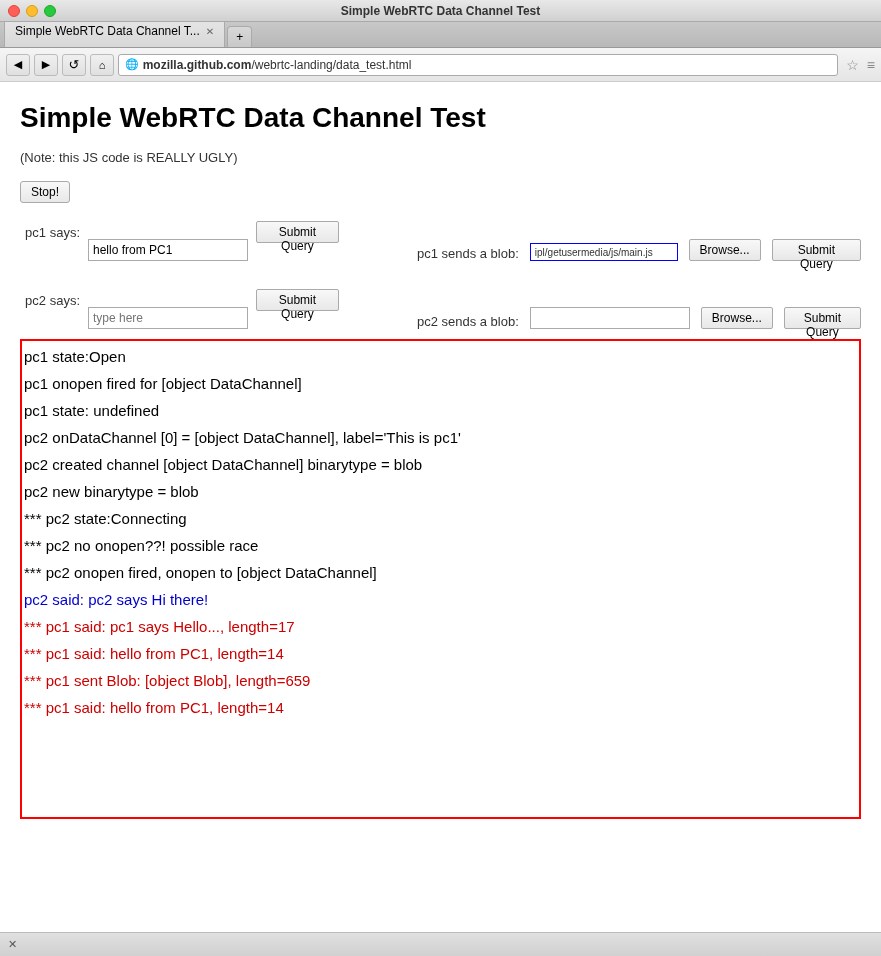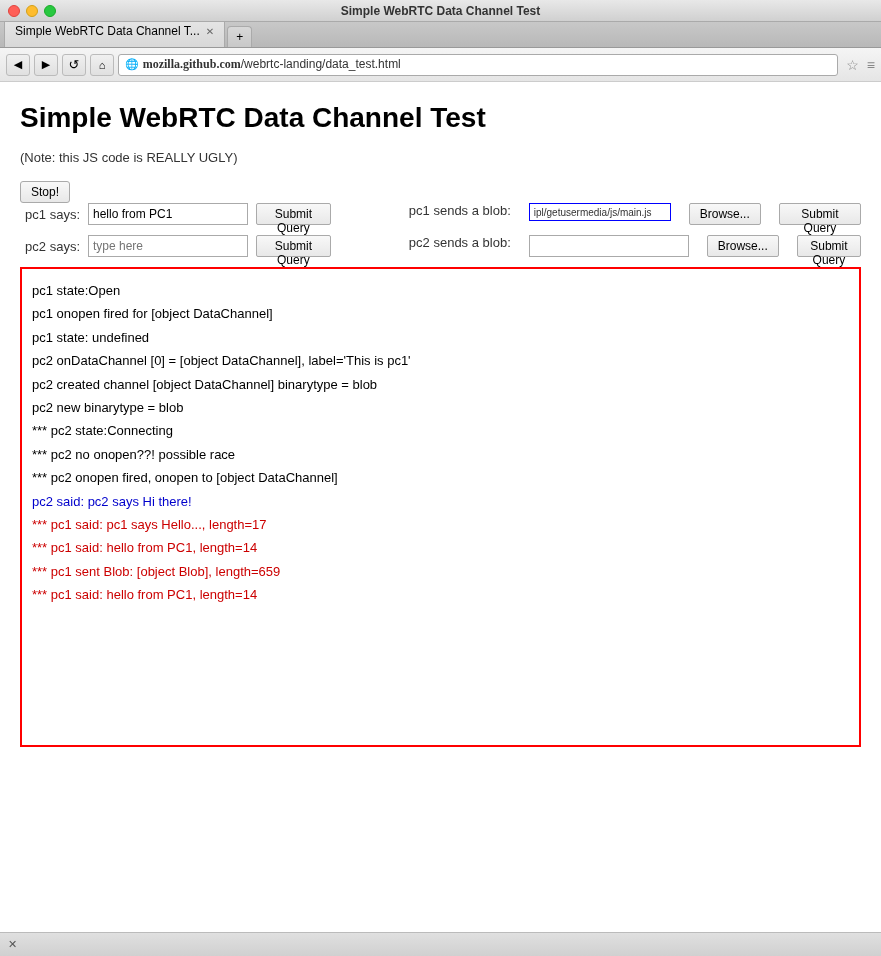--- a/index.html
+++ b/index.html
@@ -159,20 +159,21 @@
       color: #333;
       min-width: 60px;
       text-align: right;
     }
     .form-input {
       border: 1px solid #aaa;
       height: 22px;
       padding: 2px 4px;
       font-size: 12px;
       width: 160px;
+      margin-top: 36px;
     }
     .form-input-blob {
       border: 1px solid #0000ff;
       height: 18px;
       padding: 2px 4px;
       font-size: 10px;
       width: 160px;
       color: #333;
     }
     .submit-btn, .browse-btn {
@@ -184,30 +185,30 @@
       cursor: pointer;
       height: 22px;
     }
 
     .form-section {
       display: flex;
       gap: 40px;
       margin-bottom: 10px;
     }
     .form-left { display: flex; align-items: center; gap: 8px; }
-    .form-right { display: flex; align-items: flex-start; gap: 18px; margin-left: 20px; }
+    .form-right { display: flex; align-items: flex-end; gap: 11px; margin-left: 20px; }
 
     
     .log-area {
       border: 2px solid #ff0000;
-      padding: 10px;
+      padding: 2px;
       margin-top: 10px;
       height: 480px;
       overflow-y: scroll;
-      font-size: 13px;
+      font-size: 15px;
       line-height: 1.8;
       color: #000;
     }
     .log-line { display: block; }
     .log-blue { color: #0000cc; }
     .log-red { color: #cc0000; }
     .log-black { color: #000; }
 
     
     .status-bar {
@@ -254,21 +255,21 @@
   </div>
   <div class="nav-btn refresh">
     <span>↺</span>
   </div>
   <div class="nav-btn">
     <span>⌂</span>
   </div>
   <div class="address-bar">
     <span class="lock-icon">🌐</span>
     <span class="address-url">
-      <span style="font-weight:bold;font-family:Liberation Serif, serif;">mozilla.github.com</span><span>/webrtc-landing/data_test.html</span>
+      <span style="font-weight:bold;">mozilla.github.com</span><span>/webrtc-landing/data_test.html</span>
     </span>
   </div>
   <span class="bookmark-icon">☆</span>
   <span class="nav-icon">≡</span>
 </div>
 
 <div class="page">
   <h1 class="page-title">Simple WebRTC Data Channel Test</h1>
 
   <p class="page-note">(Note: this JS code is REALLY UGLY)</p>

